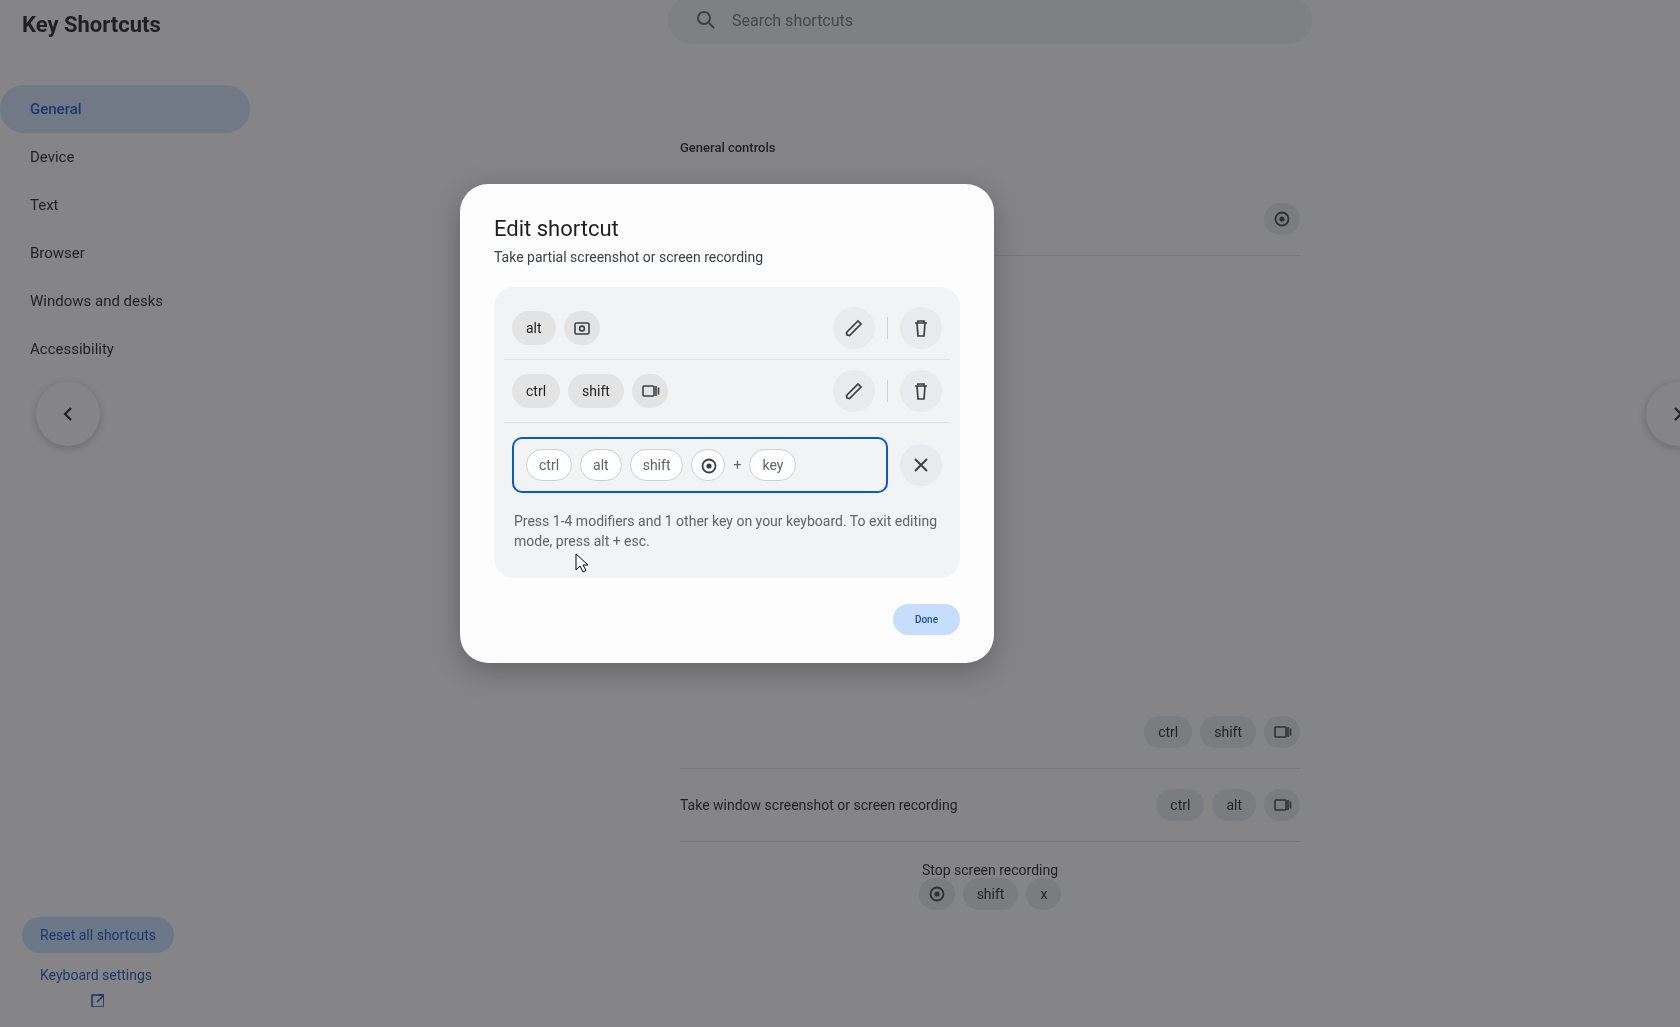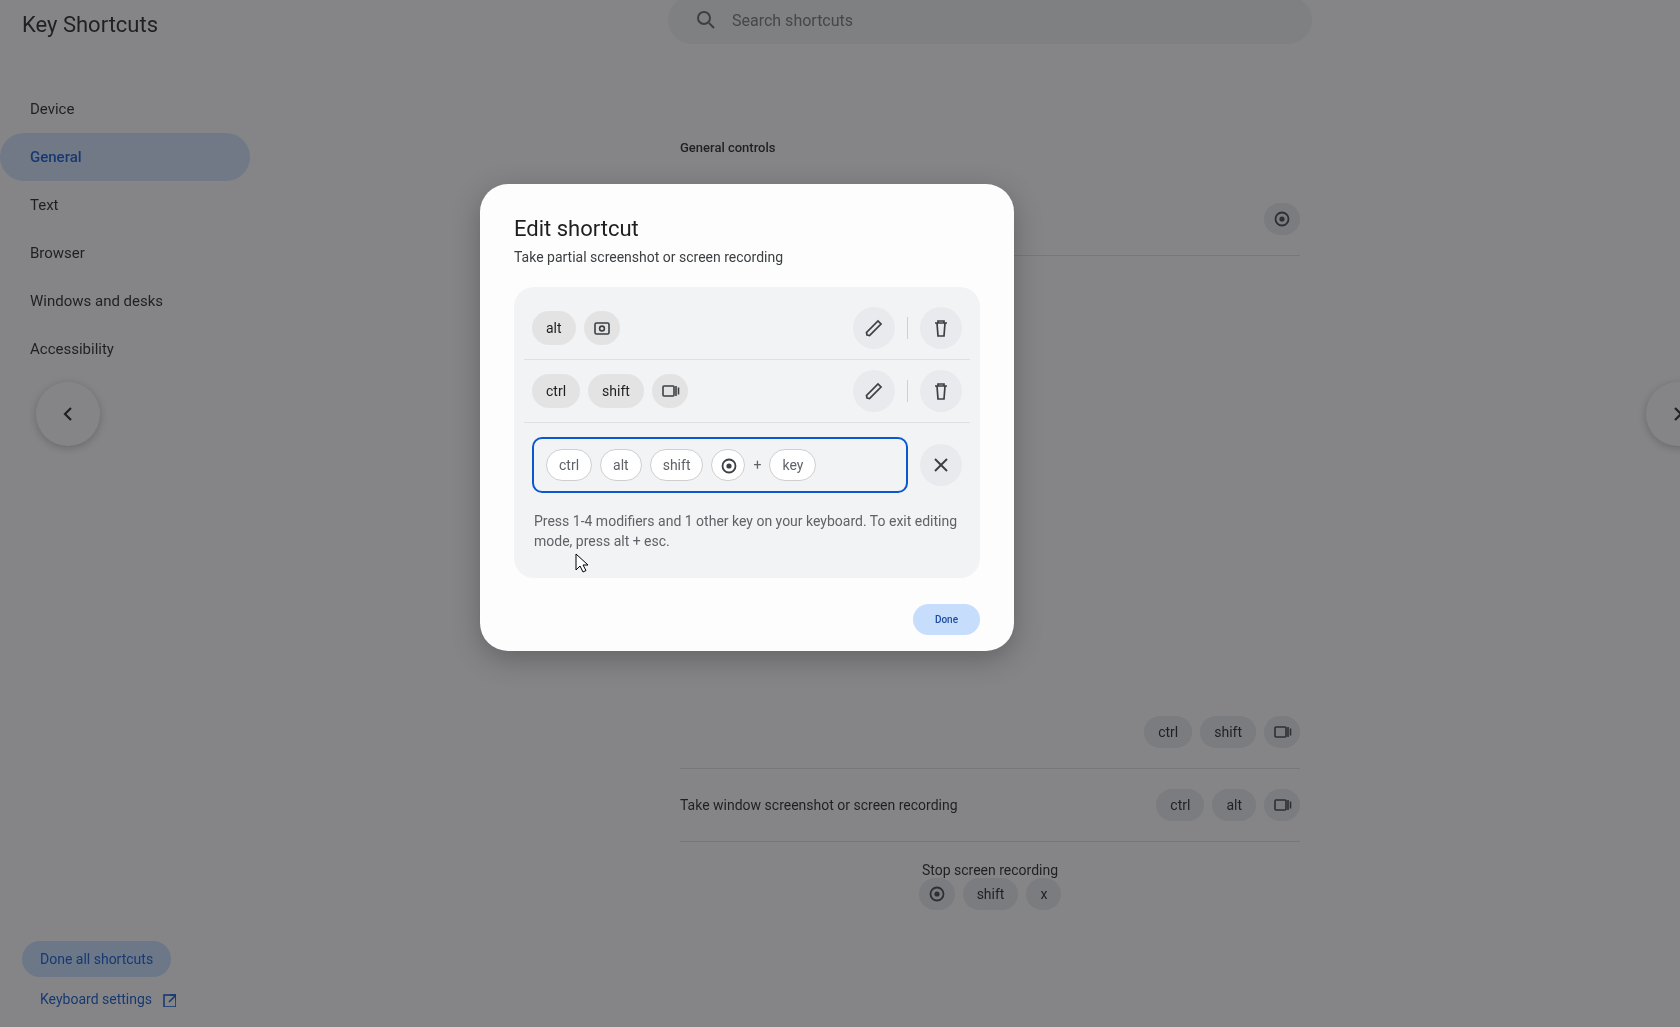--- a/index.html
+++ b/index.html
@@ -15,21 +15,21 @@
 
 
 .sidebar {
   width: 300px;
   padding: 12px 22px 20px 22px;
   display: flex;
   flex-direction: column;
 }
 .app-title {
   font-size: 22px;
-  font-weight: 400;
+  font-weight: 700;
   color: #1f1f1f;
   margin-bottom: 48px;
 }
 .nav {
   display: flex;
   flex-direction: column;
   gap: 0;
   margin-left: -22px;
 }
 .nav-item {
@@ -62,20 +62,21 @@
   cursor: pointer;
 }
 .kbd-settings {
   display: flex;
   align-items: center;
   gap: 8px;
   font-size: 14px;
   color: #0b57d0;
   padding-left: 18px;
   cursor: pointer;
+  flex-direction: column;
 }
 .ext-icon svg { width: 16px; height: 16px; }
 
 
 .main {
   flex: 1;
   padding: 0 0 0 0;
   position: relative;
 }
 .search-wrap {
@@ -176,23 +177,22 @@
 
 
 .dialog {
   position: absolute;
   width: 534px;
   left: 460px;
   top: 184px;
   background: #fdfdfd;
   border-radius: 28px;
   z-index: 20;
-  padding: 32px 34px 16px 34px;
+  padding: 32px 34px 28px 34px;
   box-shadow: 0 8px 28px rgba(0,0,0,0.25);
-  margin-left: 20px;
 }
 .dialog h2 {
   font-size: 22px;
   font-weight: 400;
   color: #1f1f1f;
   margin-bottom: 8px;
 }
 .dialog-sub {
   font-size: 14px;
   color: #3c4043;
@@ -348,29 +348,29 @@
         <path d="M6 2 L6 18 L10 14 L13 20 L16 18.5 L13 13 L18 13 Z" fill="#fff" stroke="#000" stroke-width="1"></path>
       </g>
   </defs>
 </svg>
 
 <div class="page">
 
   <aside class="sidebar">
     <div class="app-title">Key Shortcuts</div>
     <nav class="nav">
+      <div class="nav-item active">General</div>
       <div class="nav-item">Device</div>
-      <div class="nav-item active">General</div>
       <div class="nav-item">Text</div>
       <div class="nav-item">Browser</div>
       <div class="nav-item">Windows and desks</div>
       <div class="nav-item">Accessibility</div>
     </nav>
     <div class="sidebar-footer">
-      <button class="reset-btn">Done all shortcuts</button>
+      <button class="reset-btn">Reset all shortcuts</button>
       <a class="kbd-settings">
         <span>Keyboard settings</span>
         <span class="ext-icon">
             <svg width="20" height="20">
               <use href="#i-external"></use>
             </svg>
           </span>
       </a>
     </div>
   </aside>

